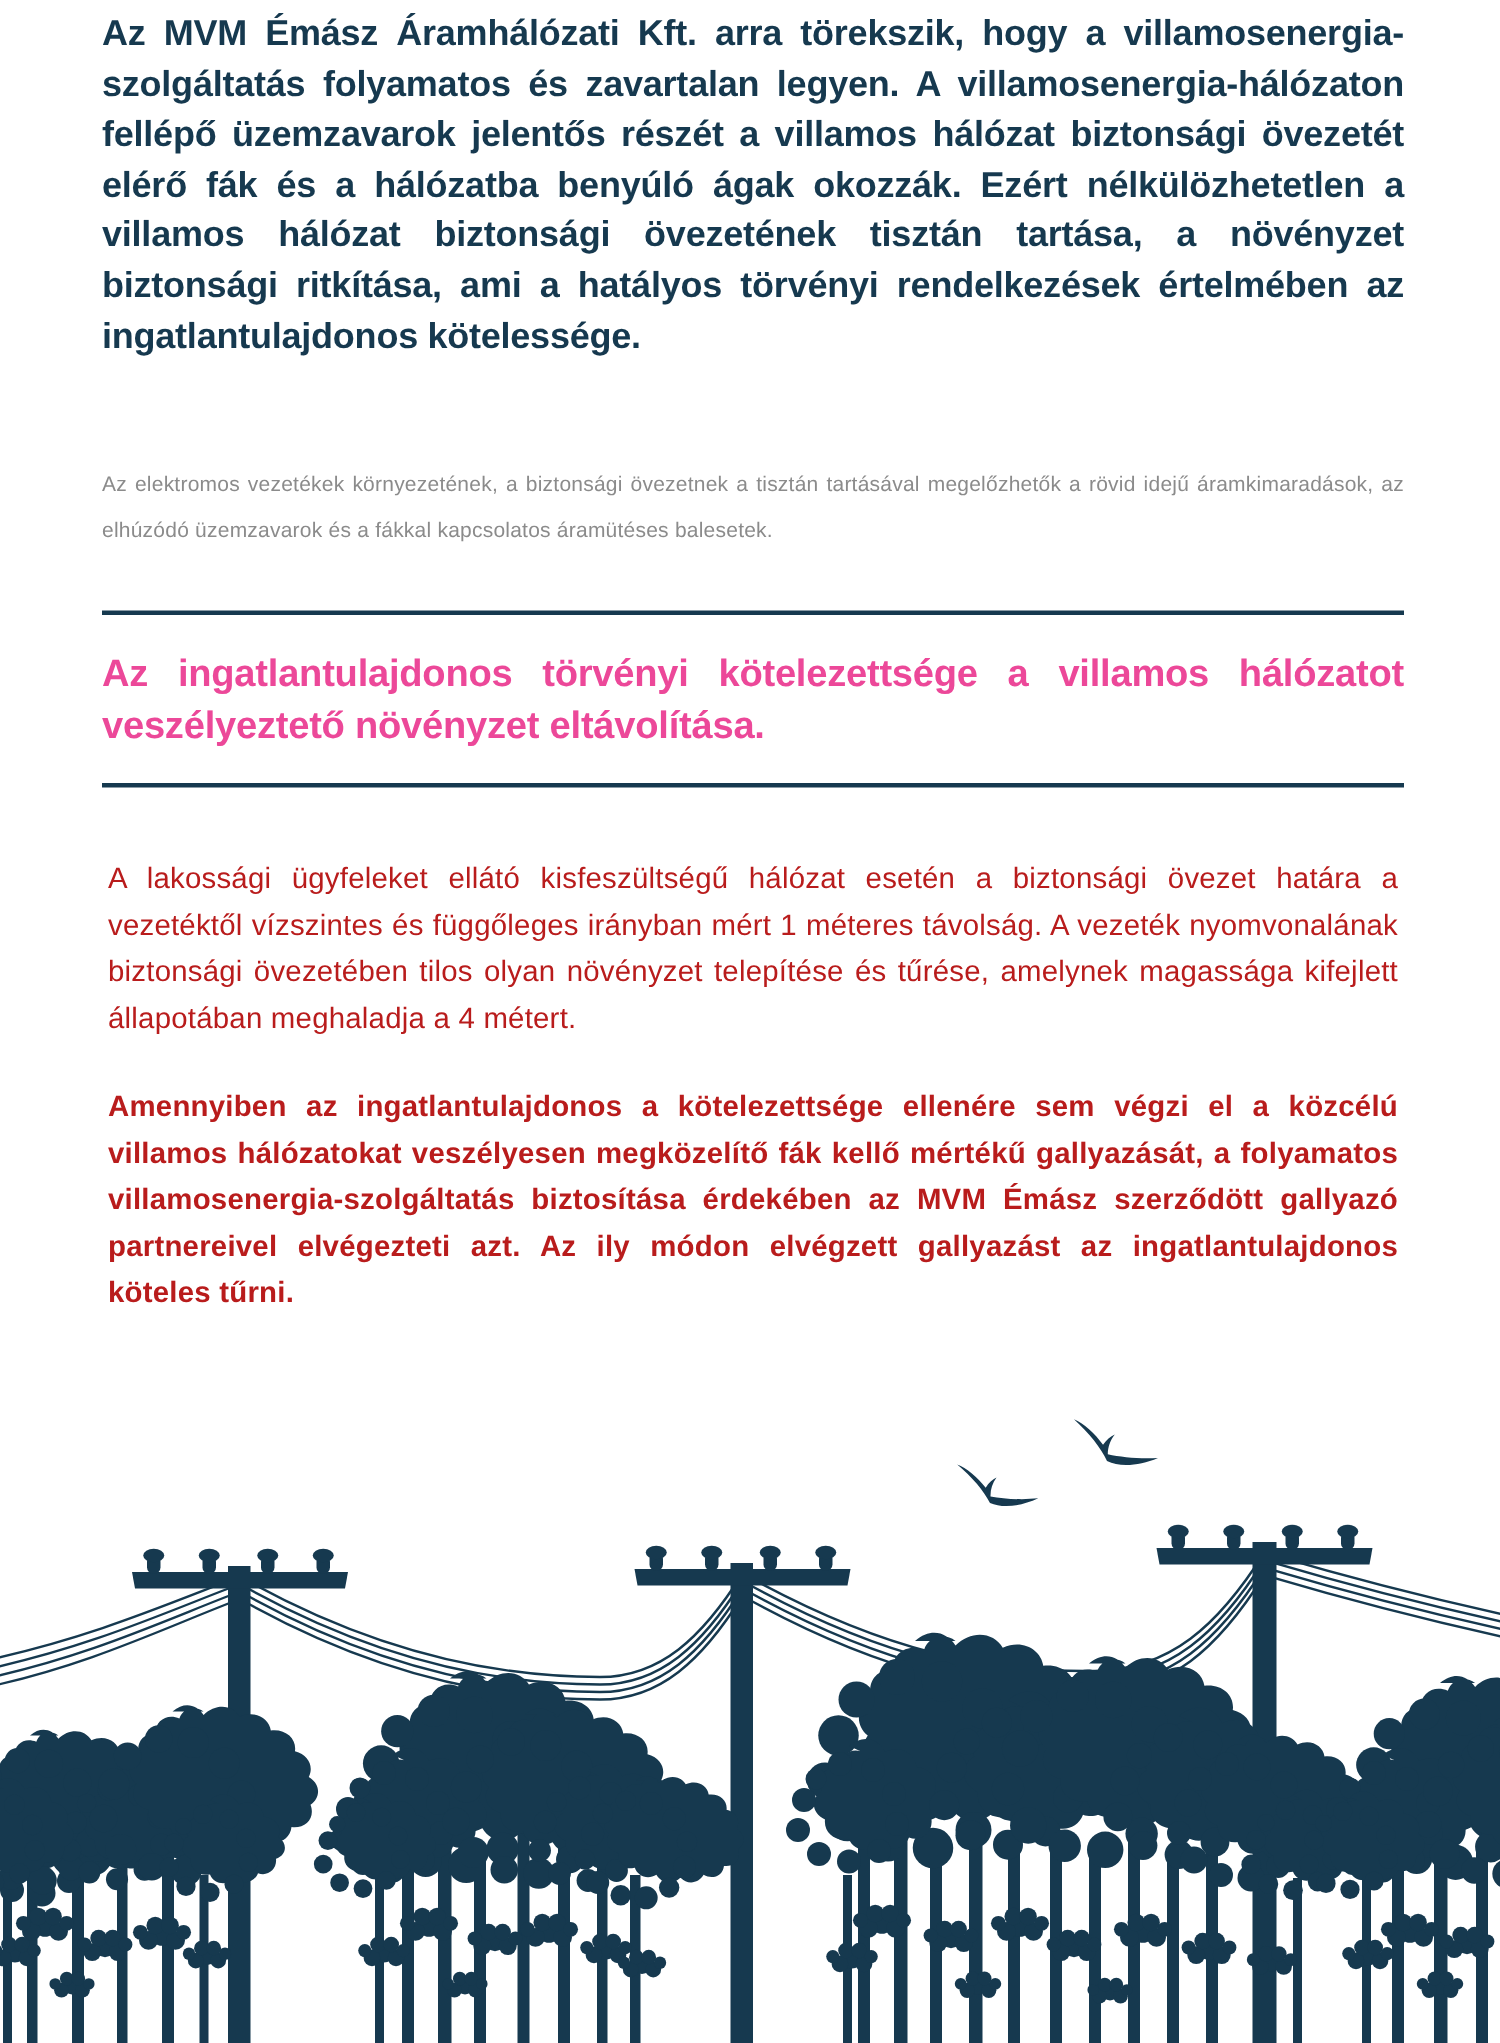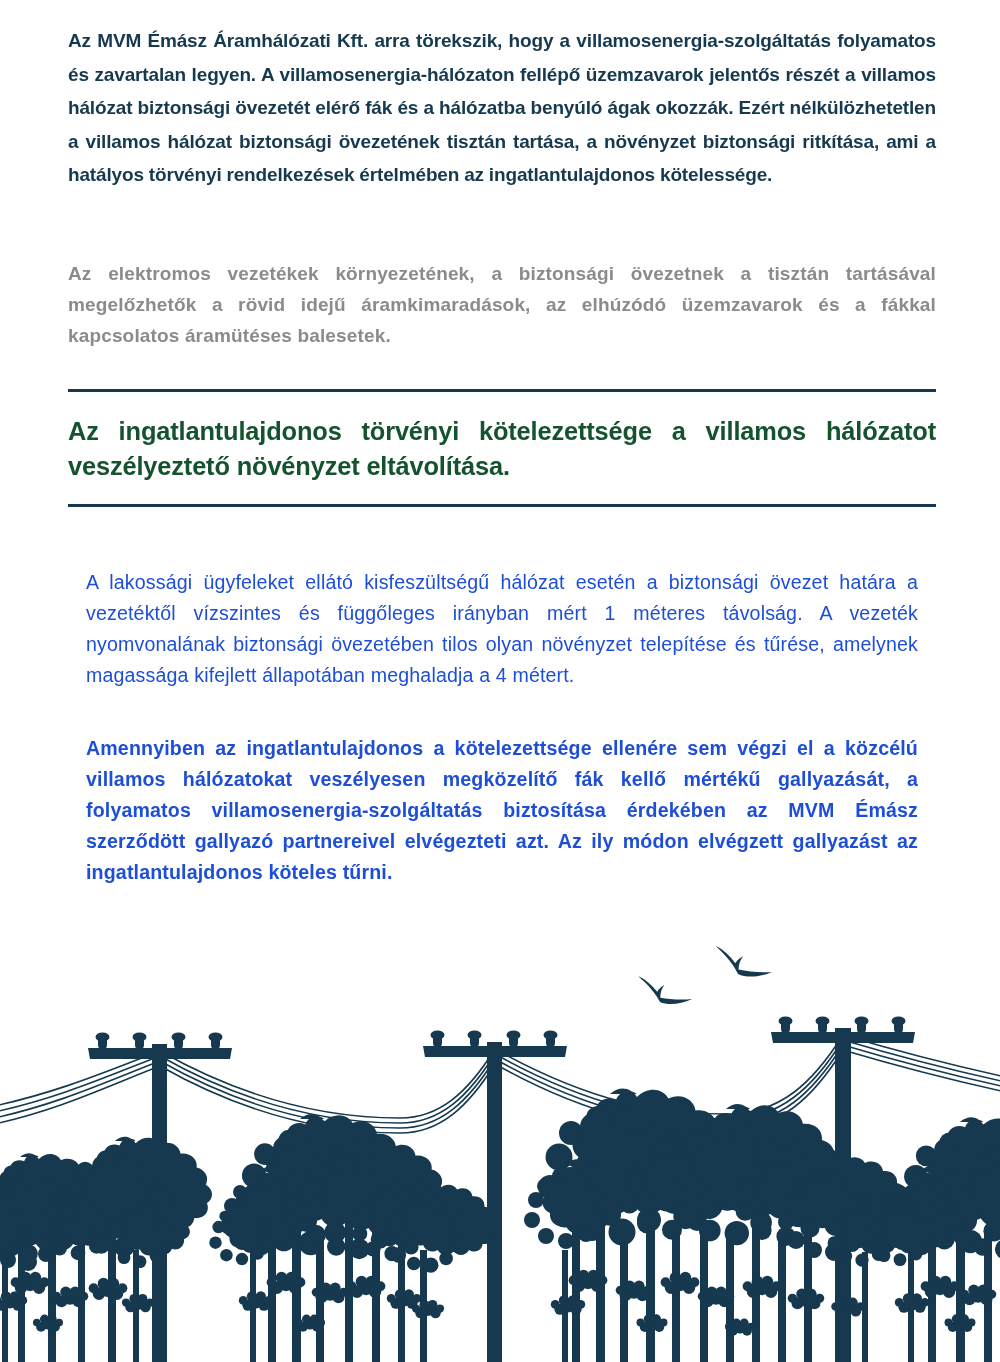--- a/index.html
+++ b/index.html
@@ -25,69 +25,69 @@
   .content {
     position: absolute;
     left: 68px;
     top: 0;
     width: 868px;
   }
 
   
   .lead-heading {
     margin: 0;
-    padding-top: 24px;
-    font-size: 19px;
+    padding-top: 6px;
+    font-size: 24px;
     line-height: 33.6px;
     font-weight: 700;
     letter-spacing: -0.15px;
     color: #16394f;
     text-align: justify;
     text-align-last: left;
     word-spacing: -0.2px;
   }
 
   
   .intro-paragraph {
     margin: 0;
     padding-top: 66px;
-    font-size: 19px;
+    font-size: 14px;
     line-height: 31px;
-    font-weight: 700;
+    font-weight: 400;
     color: #8b8b8b;
     text-align: justify;
     text-align-last: left;
     letter-spacing: 0.15px;
   }
 
   
   .section-block {
     margin-top: 38px;
     border-top: 3px solid #16394f;
     border-bottom: 3px solid #16394f;
     padding: 22px 0 20px 0;
   }
   .section-heading {
     margin: 0;
     font-size: 25.4px;
     line-height: 35px;
     font-weight: 700;
     letter-spacing: -0.15px;
-    color: #14532d;
+    color: #ec4899;
     text-align: justify;
     text-align-last: left;
   }
 
   
   .body-paragraph {
-    margin: 18px;
+    margin: 4px;
     font-size: 19.6px;
     line-height: 31px;
     font-weight: 400;
-    color: #1d4ed8;
+    color: #b91c1c;
     text-align: justify;
     text-align-last: left;
     letter-spacing: 0.15px;
   }
   .body-paragraph.first { padding-top: 42px; }
   .body-paragraph.second { padding-top: 24px; font-weight: bold; }
 
   
   .illustration {
     position: absolute;

